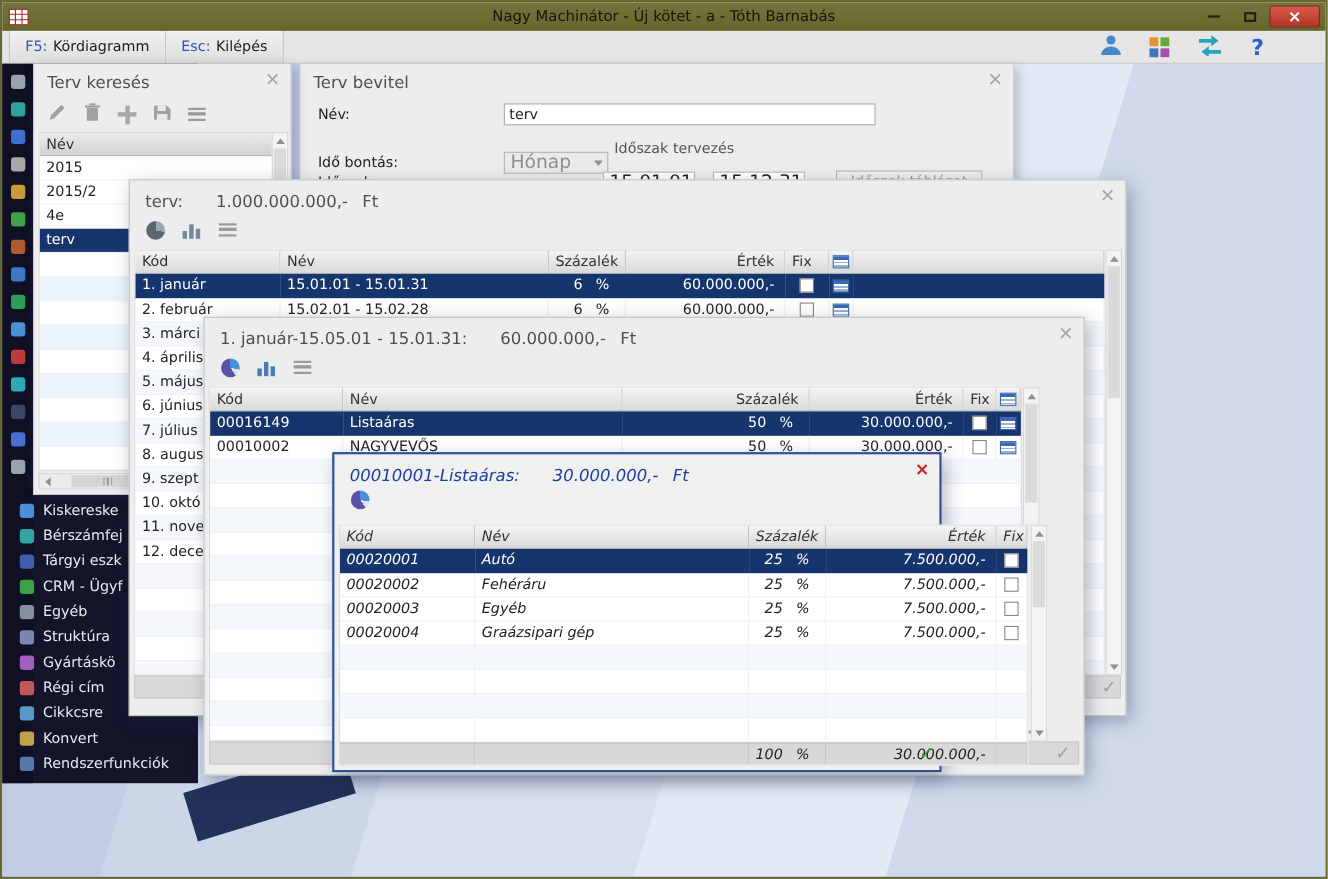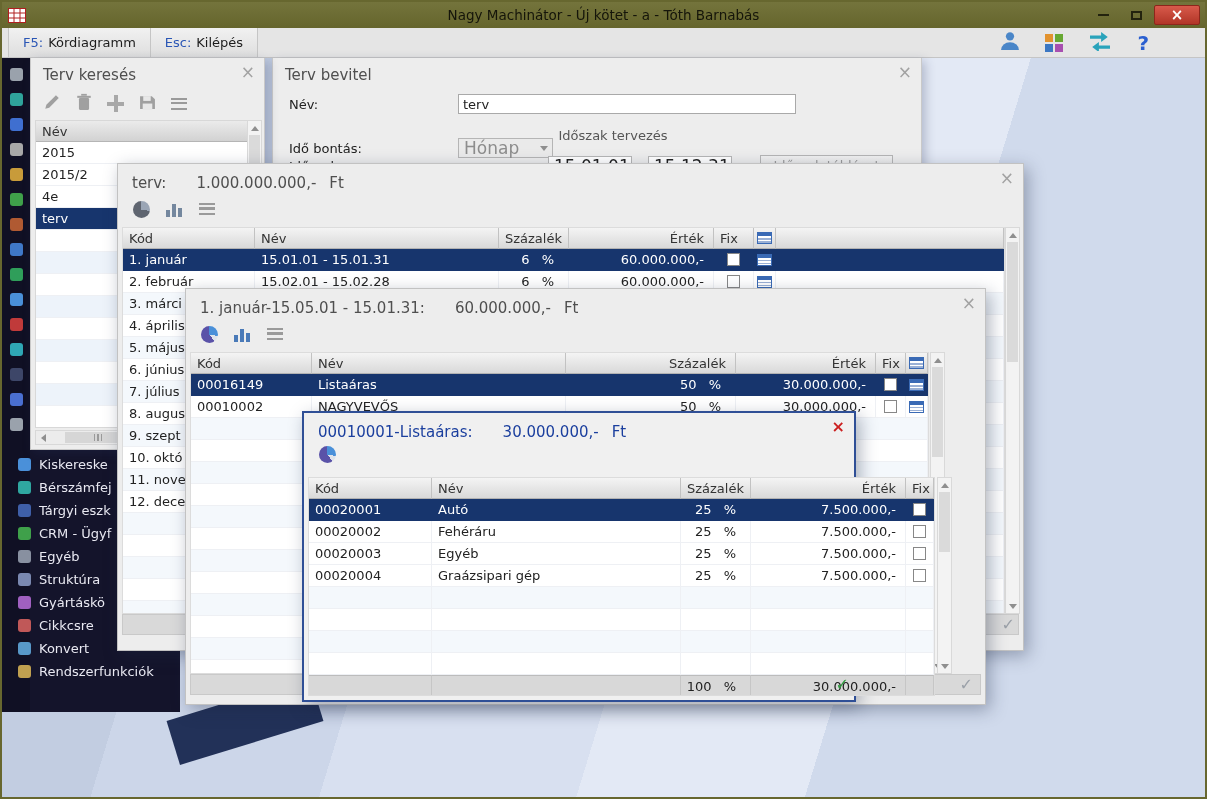--- a/index.html
+++ b/index.html
@@ -62,21 +62,21 @@
   .ptitle,.wtitle {font-size:15px; color:#4f4f4f;}
   .ptitle {padding:8px 0 0 12px;}
   .wtitle {display:flex; align-items:baseline; padding:10px 0 0 14px;}
   .wtitle .tval {margin-left:30px;} .wtitle .tcur {margin-left:13px;}
   .pclose {position:absolute; top:6px; right:9px; font-size:17px; color:#a2a2a2; line-height:1;}
 
   .tk {left:28px; top:0; width:235px; height:392px;}
   .tb {left:270px; top:0; width:650px; height:192px;}
   .p1 {left:115px; top:105px; width:907px; height:488px;}
   .p2 {left:183px; top:230px; width:801px; height:417px;}
-  .p3 {left:300px; top:353px; width:554px; height:291px; border:2px solid #2f4f96; background:#f0f0f0;}
+  .p3 {left:300px; top:353px; width:554px; height:291px; border:2px solid #2f4f96; background:#f0f0f0;font-style:italic;}
   .p3 .wtitle {color:#1b3f9e;}
   .p3 .pclose {color:#cc2020; font-weight:bold; font-size:16px;}
 
   
   .tools {display:flex; align-items:center; gap:15px; padding:9px 0 4px 12px;}
   .wicons {display:flex; align-items:center; gap:16px; padding:9px 0 5px 15px; height:30px;}
   .p3 .wicons {height:26px; padding-top:6px;}
   .pie {width:17px; height:17px; border-radius:50%;}
   .pie.gray {background:conic-gradient(#9aa5b5 0 100deg,#5f6570 100deg 360deg);}
   .pie.color {background:conic-gradient(#4a90d9 0 100deg,#dfe3ea 100deg 145deg,#5a52a8 145deg 360deg);}
@@ -258,20 +258,24 @@
         <div class="smi">
             <span class="mi-ico"></span>
             <span>Struktúra</span>
           </div>
         <div class="smi">
             <span class="mi-ico"></span>
             <span>Gyártáskö</span>
           </div>
         <div class="smi">
             <span class="mi-ico"></span>
+            <span>Régi cím</span>
+          </div>
+        <div class="smi">
+            <span class="mi-ico"></span>
             <span>Cikkcsre</span>
           </div>
         <div class="smi">
             <span class="mi-ico"></span>
             <span>Konvert</span>
           </div>
         <div class="smi">
             <span class="mi-ico"></span>
             <span>Rendszerfunkciók</span>
           </div>

